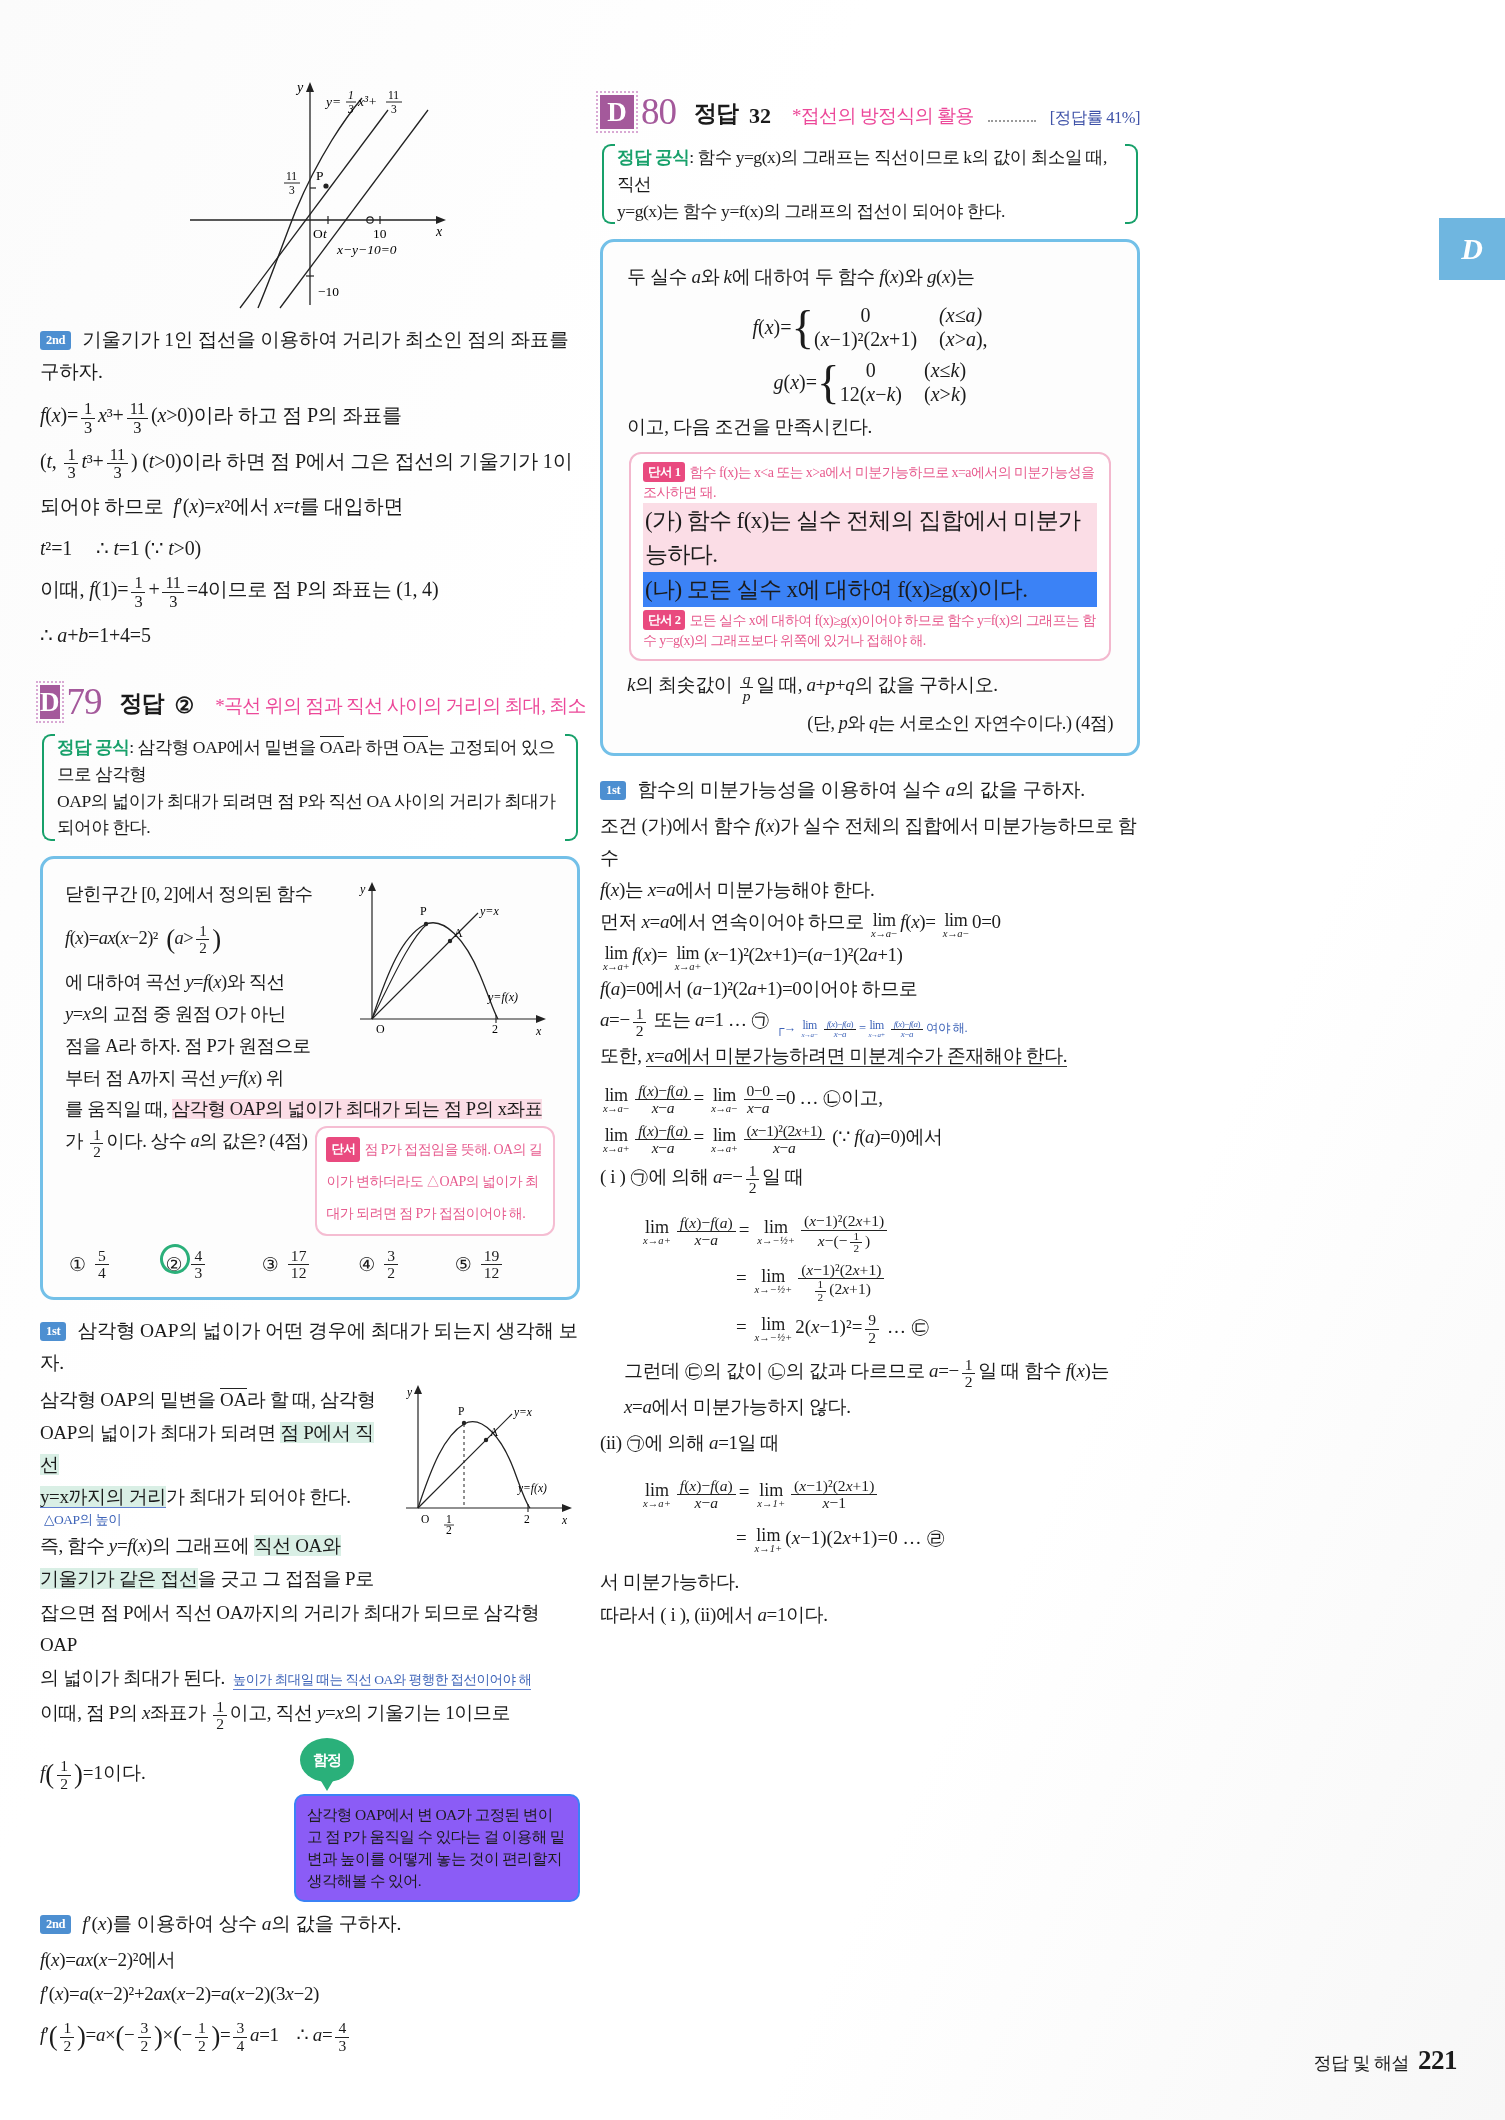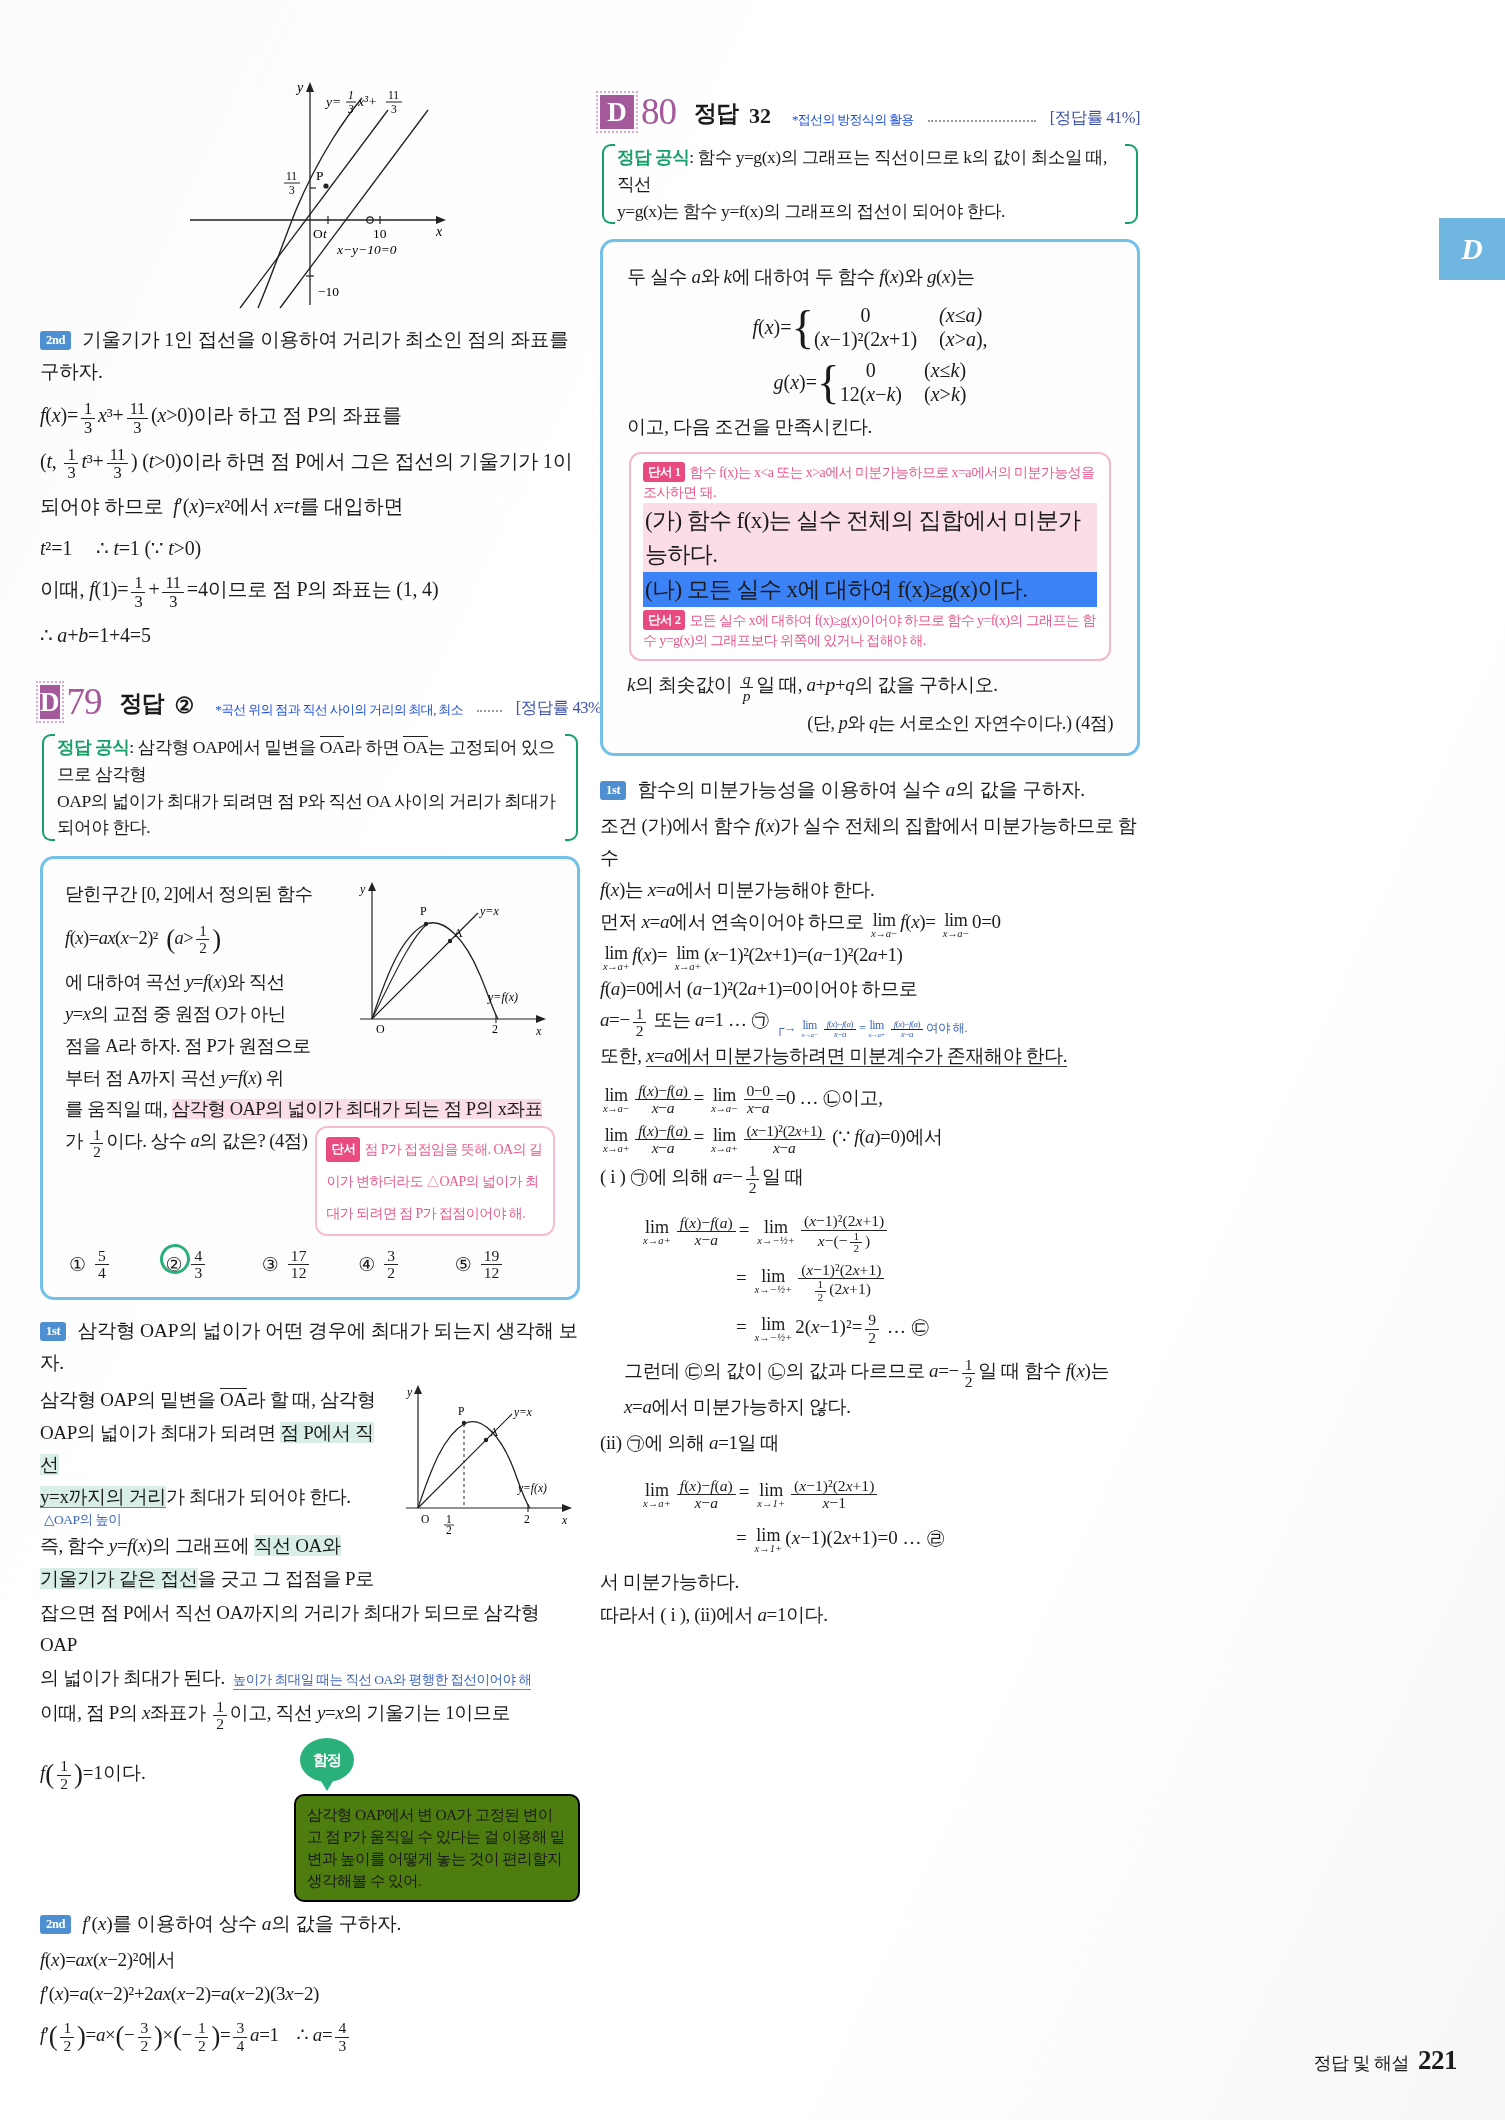--- a/index.html
+++ b/index.html
@@ -31,21 +31,21 @@
     width:34px; height:34px; background:#a4599b;
     color:#fff; font-weight:bold; font-size:27px;
     display:flex; align-items:center; justify-content:center;
     font-family:"Liberation Serif", serif;
     outline:2px dotted #d9a9d4; outline-offset:2px;
     line-height:1;
   }
   .pnum { font-size:37px; color:#a4599b; font-family:"Liberation Serif",serif; line-height:0.92; letter-spacing:-1px;}
   .ans-label { font-size:23px; font-weight:bold; margin-left:11px; letter-spacing:-1px; }
   .ans-val { font-size:22px; font-weight:bold; margin-left:4px; }
-  .topic { font-size:13px; color:#1d4ed8; margin-left:14px; letter-spacing:-0.7px;}
+  .topic { font-size:19px; color:#ec4899; margin-left:14px; letter-spacing:-0.7px;}
   .dots { flex:1; border-bottom:2px dotted #9a9a9a; margin:0 7px 7px 7px; min-width:25px; }
   .rate { font-size:16.5px; color:#3f52a8; letter-spacing:-0.5px; }
 
   
   .formula-box { position:relative; margin-top:13px; padding:2px 16px 2px 17px; }
   .formula-box:before, .formula-box:after{
     content:""; position:absolute; top:2px; bottom:2px; width:11px;
     border:2.2px solid #17a06a;
   }
   .formula-box:before { left:2px;  border-right:none;  border-radius:9px 0 0 9px; }
@@ -93,21 +93,21 @@
     width:54px;height:44px;background:#2ab07a;border-radius:50%;
     display:flex;align-items:center;justify-content:center;
     color:#fff;font-weight:bold;font-size:15px;letter-spacing:-1px;
   }
   .trap-tail{
     position:absolute;left:18px;top:38px;width:0;height:0;
     border-left:9px solid transparent;border-right:9px solid transparent;
     border-top:15px solid #2ab07a;
   }
   .trap-body {
-    border:2px solid #000000; border-radius:10px; background:#4d7c0f;
+    border:2px solid #3b82f6; border-radius:10px; background:#8b5cf6;
     padding:8px 11px; font-size:15.5px; line-height:1.42; letter-spacing:-0.6px;
     margin-left:-6px;
   }
 
   
   .frac { display:inline-block; vertical-align:-0.52em; text-align:center; margin:0 3px; line-height:1.05;}
   .frac .n { display:block; font-size:0.82em; padding:0 3px;}
   .frac .d { display:block; font-size:0.82em; border-top:1.3px solid #222; padding:0 3px;}
   .frac.sm { vertical-align:-0.45em; }
   .frac.sm .n, .frac.sm .d { font-size:0.72em; }

